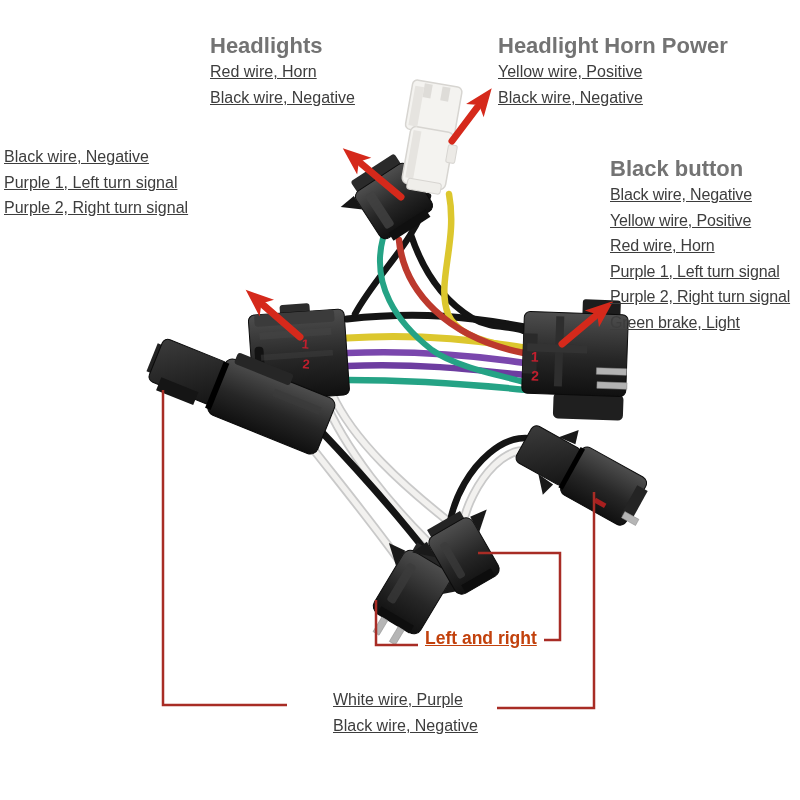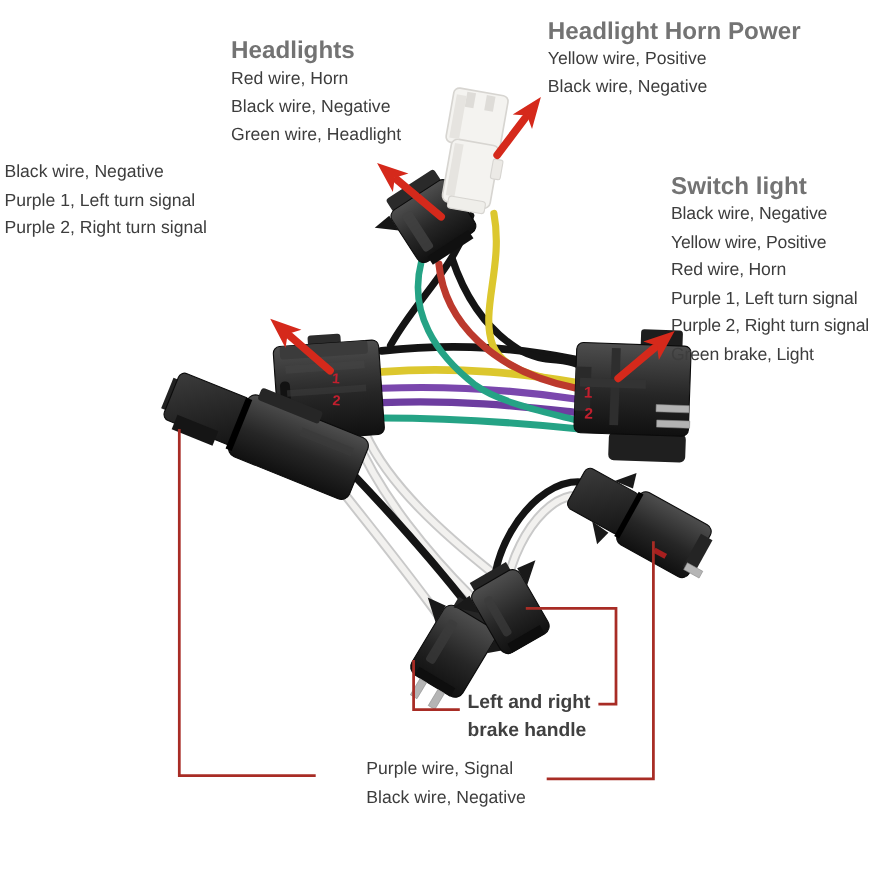--- a/index.html
+++ b/index.html
@@ -3,23 +3,23 @@
 <meta charset="utf-8">
 <style>
   html,body{margin:0;padding:0;background:#fff;}
   .stage{
     position:relative;width:800px;height:800px;background:#ffffff;
     font-family:"Liberation Sans",sans-serif;overflow:hidden;
   }
   .stage svg{position:absolute;left:0;top:0;}
   .label-block{position:absolute;white-space:nowrap;}
   .label-title{font-size:22px;font-weight:700;color:#737373;line-height:26px;}
-  .label-lines div{font-size:16px;color:#3d3d3d;line-height:25.5px;}
+  .label-lines div{font-size:16px;color:#3d3d3d;line-height:25.5px;text-decoration:underline;}
   .label-lines.tight div{letter-spacing:-0.15px;}
-  .label-lines.bold div{font-size:17.5px;font-weight:700;color:#404040;line-height:25px;}
+  .label-lines.bold div{font-size:17.5px;font-weight:700;color:#c2410c;line-height:25px;}
 </style>
 </head>
 <body>
 
 <div class="stage">
 
   <svg width="800" height="800" viewBox="0 0 800 800">
     <defs>
       <linearGradient id="gDark" x1="0" y1="0" x2="0" y2="1">
         <stop offset="0" stop-color="#4e4e4e"></stop>
@@ -179,59 +179,57 @@
         <polygon points="0,-67 -11,-39 0,-46 11,-39" stroke="none"></polygon>
       </g>
     </g>
   </svg>
 
   <div class="label-block" style="left:210px;top:33px">
     <div class="label-title">Headlights</div>
     <div class="label-lines">
         <div>Red wire, Horn</div>
         <div>Black wire, Negative</div>
-        <div>Green wire, Headlight</div>
-      </div>
-  </div>
-
-  <div class="label-block" style="left:498px;top:15px">
+      </div>
+  </div>
+
+  <div class="label-block" style="left:498px;top:33px">
     <div class="label-title">Headlight Horn Power</div>
     <div class="label-lines">
         <div>Yellow wire, Positive</div>
         <div>Black wire, Negative</div>
       </div>
   </div>
 
   <div class="label-block" style="left:4px;top:144px">
     <div class="label-lines">
         <div>Black wire, Negative</div>
         <div>Purple 1, Left turn signal</div>
         <div>Purple 2, Right turn signal</div>
       </div>
   </div>
 
   <div class="label-block" style="left:610px;top:156px">
-    <div class="label-title">Switch light</div>
+    <div class="label-title">Black button</div>
     <div class="label-lines tight">
         <div>Black wire, Negative</div>
         <div>Yellow wire, Positive</div>
         <div>Red wire, Horn</div>
         <div>Purple 1, Left turn signal</div>
         <div>Purple 2, Right turn signal</div>
         <div>Green brake, Light</div>
       </div>
   </div>
 
   <div class="label-block" style="left:425px;top:626px">
     <div class="label-lines bold">
         <div>Left and right</div>
-        <div>brake handle</div>
       </div>
   </div>
 
   <div class="label-block" style="left:333px;top:687px">
     <div class="label-lines">
-        <div>Purple wire, Signal</div>
+        <div>White wire, Purple</div>
         <div>Black wire, Negative</div>
       </div>
   </div>
 
 </div>
 
 </body></html>

